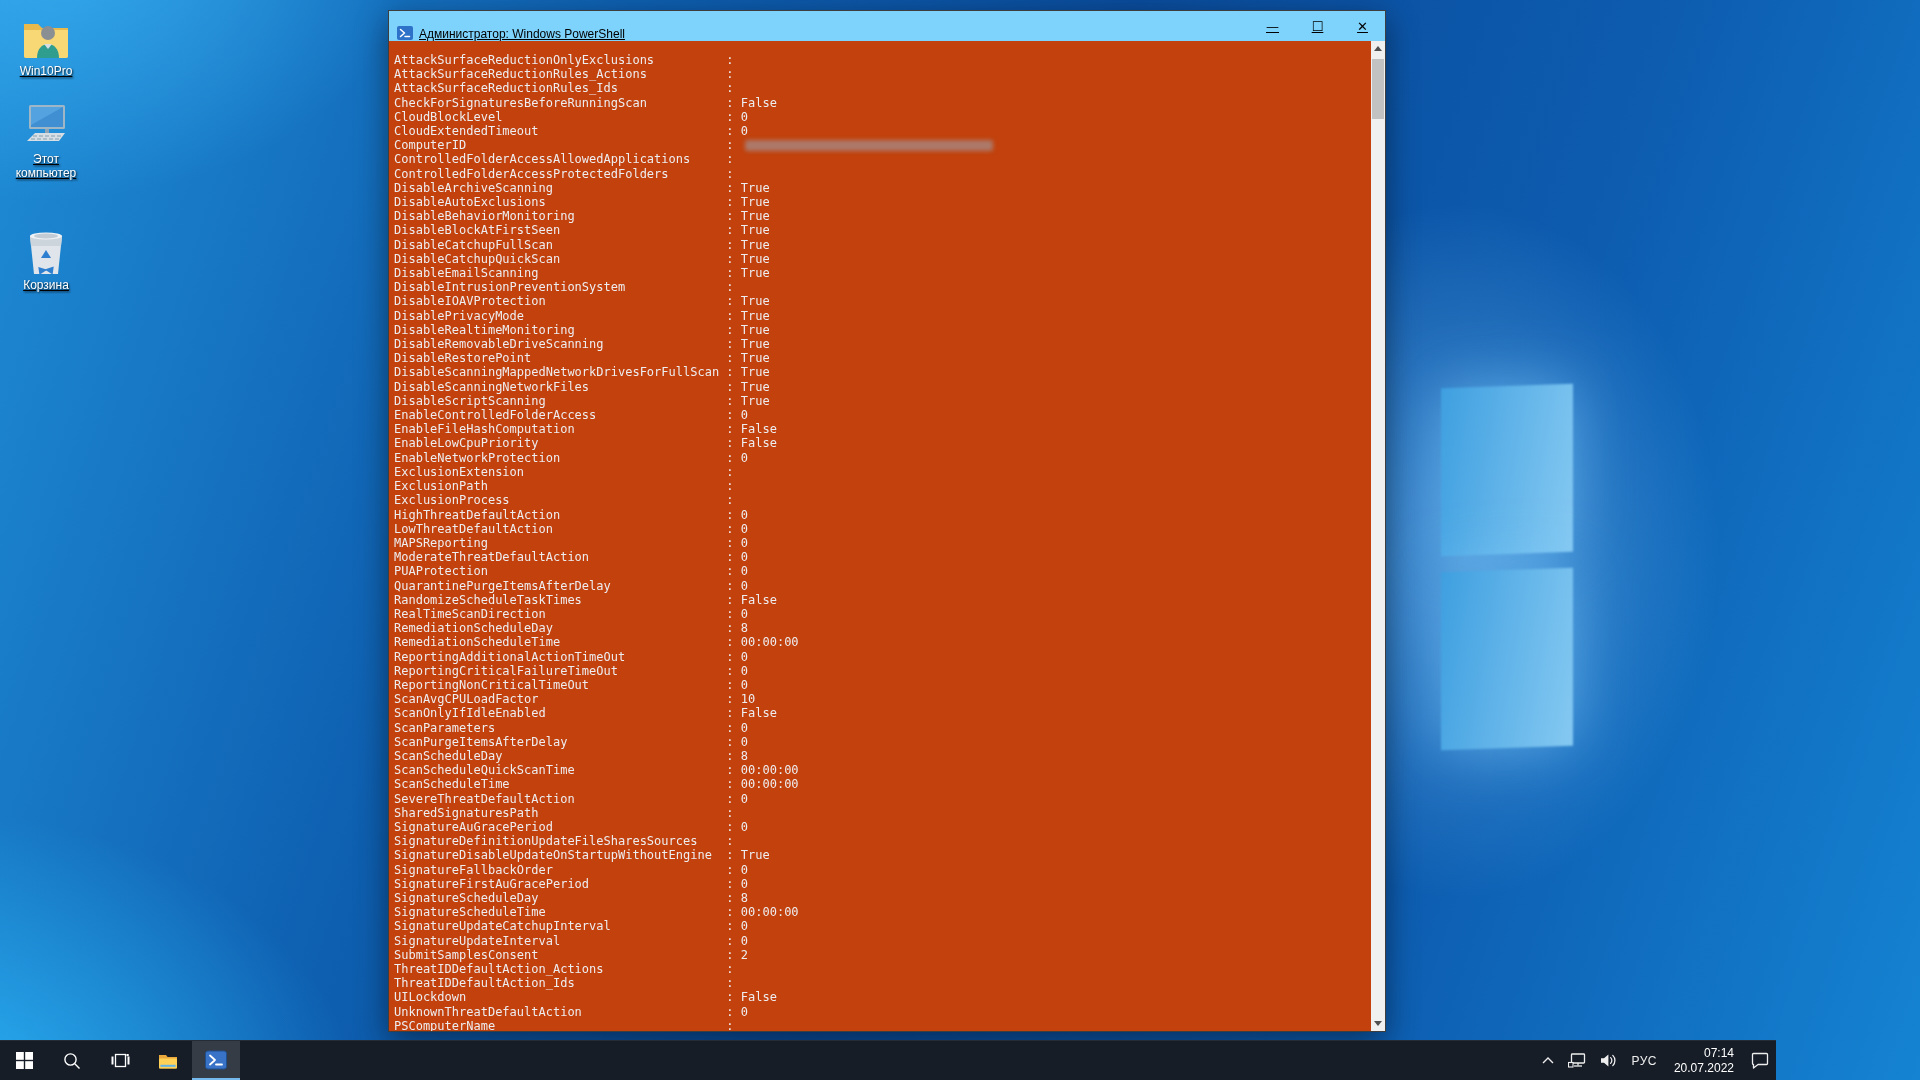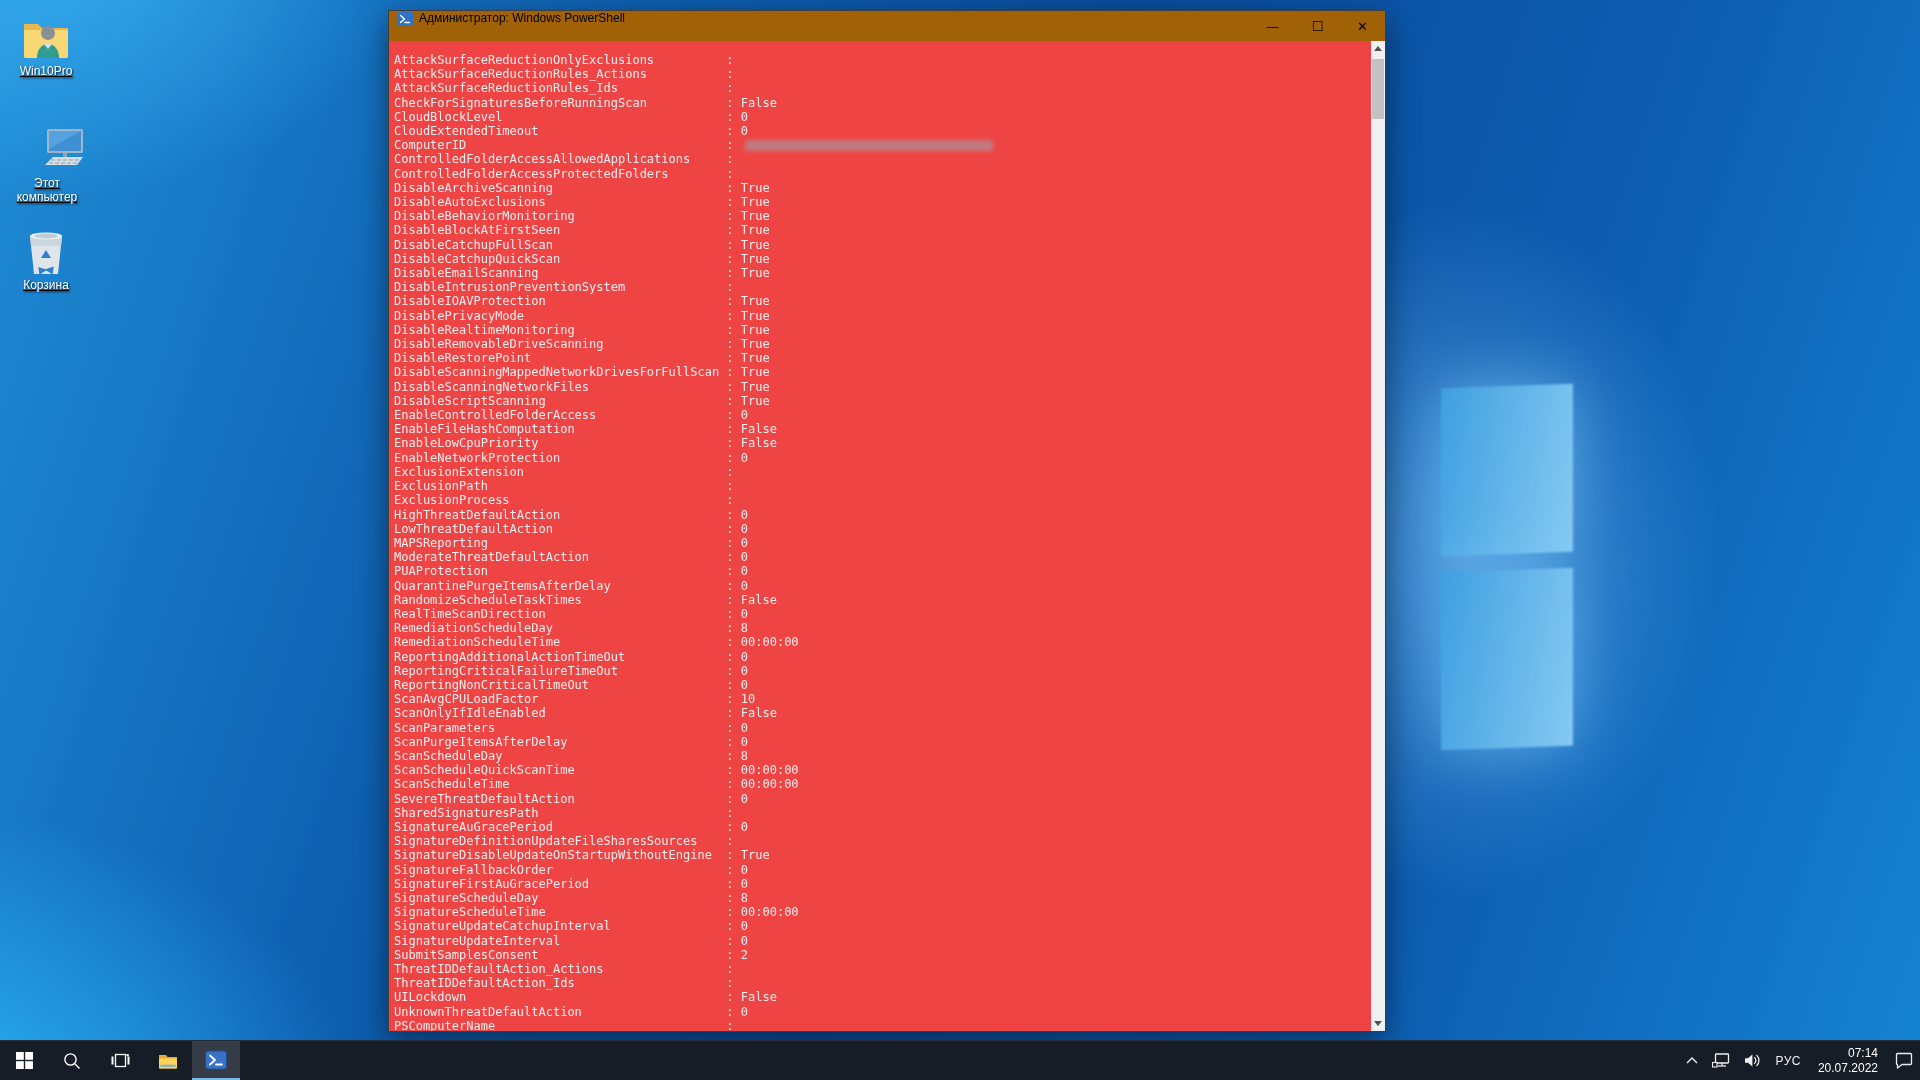--- a/index.html
+++ b/index.html
@@ -19,51 +19,51 @@
           box-shadow:0 0 60px rgba(130,205,255,0.55); transform:skewY(-2deg); }
   .pane.upper { left:1441px; top:386px; width:132px; height:168px; }
   .pane.lower { left:1441px; top:570px; width:132px; height:178px; }
 
   
   .desktop-icons { position:absolute; left:2px; top:10px; width:88px; }
   .dicon { position:absolute; left:0; width:88px; display:flex; flex-direction:column; align-items:center; cursor:default;text-decoration:underline; }
   .dicon .art { width:52px; height:48px; display:flex; align-items:center; justify-content:center; }
   .dicon .lbl { margin-top:2px; font-size:12px; color:#fff; text-align:center; line-height:14px;
                 text-shadow:1px 1px 2px rgba(0,0,0,0.85); max-width:86px; }
-  #dicon-0 { top:4px; } #dicon-1 { top:116px;align-items:flex-end; } #dicon-2 { top:218px; }
+  #dicon-0 { top:4px; } #dicon-1 { top:92px; } #dicon-2 { top:218px; }
 
   
   .win {
     position:absolute; left:388px; top:10px; width:998px; height:1022px;
     border:1px solid #3e3e3e; box-shadow:0 10px 30px rgba(0,0,0,0.45);
     display:flex; flex-direction:column; background:#012456;
   }
-  .titlebar { height:30px; background:#a16207; display:flex; align-items:flex-start; flex:0 0 30px; }
+  .titlebar { height:30px; background:#7dd3fc; display:flex; align-items:flex-end; flex:0 0 30px;text-decoration:underline; }
   .titlebar .appicon { width:16px; height:16px; margin:0 6px 0 8px; }
   .titlebar .ttl { font-size:12px; color:#000; }
   .caption-btns { margin-left:auto; display:flex; height:100%; }
   .cbtn { width:45px; height:100%; display:flex; align-items:center; justify-content:center;
           font-size:13px; color:#000; background:transparent; border:none; font-family:"DejaVu Sans", sans-serif; }
 
   
-  .console { position:relative; flex:1; background:#ef4444; overflow:hidden;padding-left:39px; }
+  .console { position:relative; flex:1; background:#c2410c; overflow:hidden;padding-left:39px; }
   .cout { position:absolute; left:5px; top:12px; right:16px;
           font-family:"DejaVu Sans Mono", monospace; font-size:12px; line-height:14.2px;
           color:#eeedf0; white-space:pre; }
   .redact { display:inline-block; width:248px; height:11px; margin-left:4px; vertical-align:middle;
             background:rgba(155,168,182,0.55); filter:blur(2px); border-radius:2px; }
 
   
   .sbar { position:absolute; right:0; top:0; bottom:0; width:14px; background:#f0f0f0; }
   .sarrow { position:absolute; left:0; width:14px; height:15px; display:flex; align-items:center; justify-content:center; }
   .sarrow.up { top:0; } .sarrow.down { bottom:0; }
   .sthumb { position:absolute; left:1px; top:18px; width:12px; height:60px; background:#c2c2c2; }
 
   
-  .taskbar { position:absolute; left:0; bottom:0; width:1920px; height:40px; background:#161d27;
+  .taskbar { position:absolute; left:0; bottom:0; width:1776px; height:40px; background:#161d27;
              border-top:1px solid rgba(255,255,255,0.07); display:flex; align-items:stretch; z-index:5; }
   .tbtn { width:48px; display:flex; align-items:center; justify-content:center; position:relative; }
   .tbtn.active { background:rgba(255,255,255,0.14); border-bottom:2px solid #76b9ed; }
   .tray { margin-left:auto; display:flex; align-items:center; height:100%; }
   .tray .titem { display:flex; align-items:center; justify-content:center; height:100%; padding:0 7px; color:#eee; }
   .lang { font-size:12px; color:#fff; letter-spacing:0.5px; }
   .clock { text-align:right; font-size:12px; color:#fff; line-height:15px; padding:0 10px; }
 </style>
 </head>
 <body>

